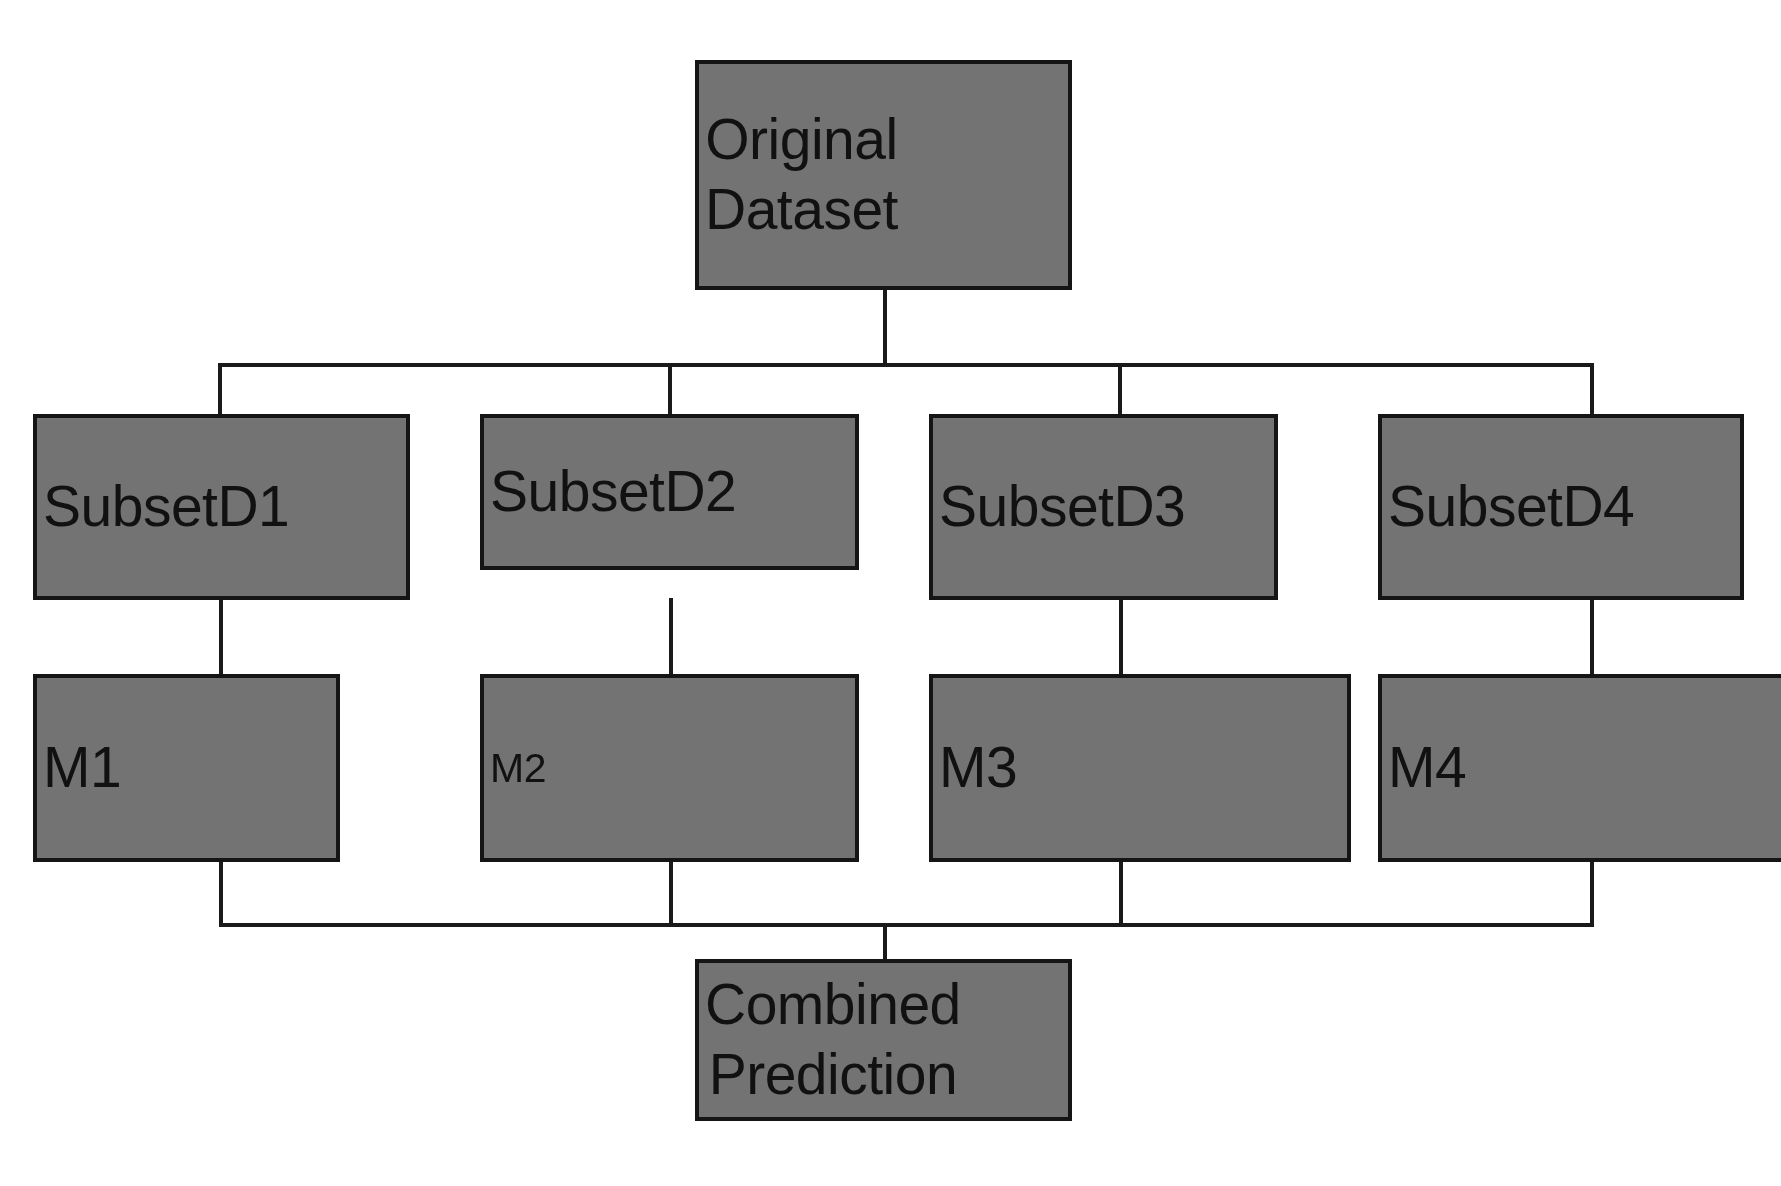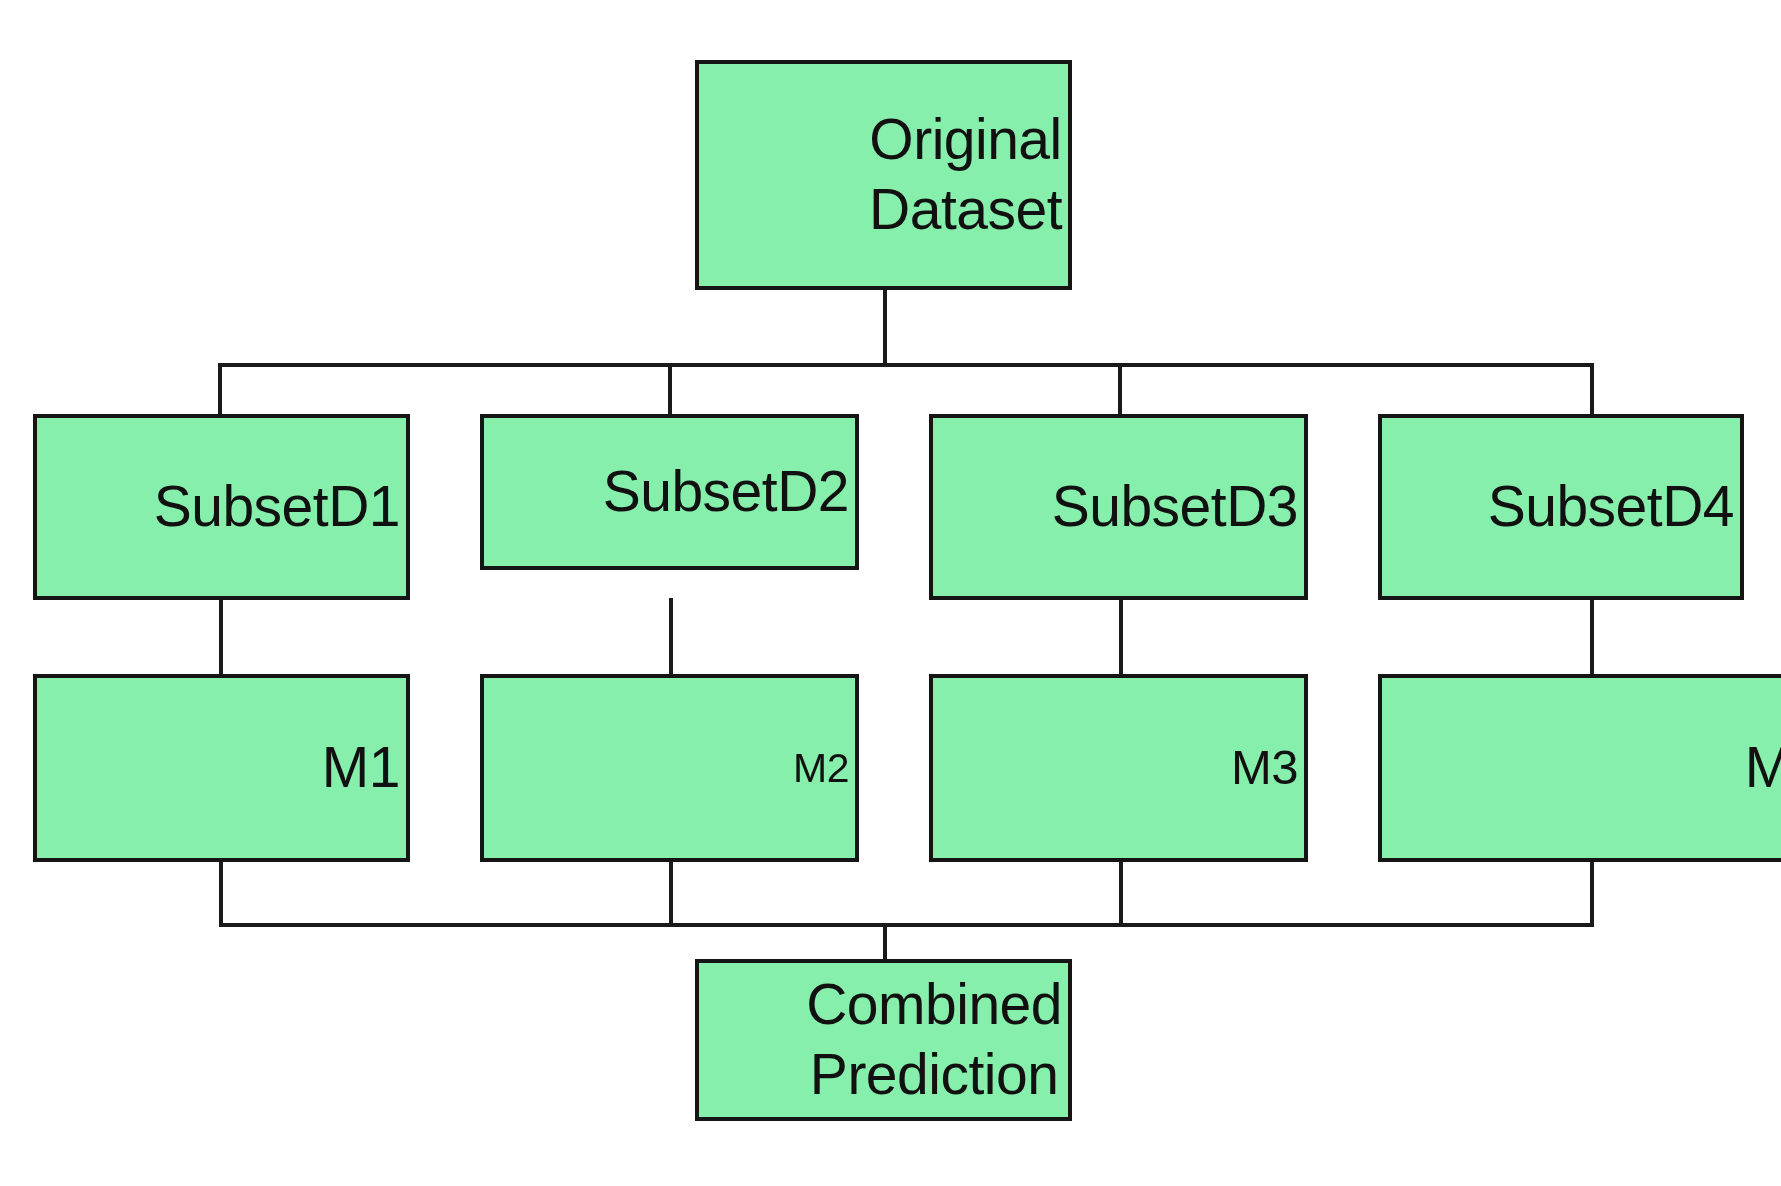--- a/index.html
+++ b/index.html
@@ -13,46 +13,46 @@
   #canvas {
     position: relative;
     width: 1781px;
     height: 1186px;
     background: #ffffff;
     overflow: hidden;
   }
   .node {
     position: absolute;
     box-sizing: border-box;
-    background: #86efac;
+    background: #737373;
     border: 4px solid #151515;
     display: flex;
     align-items: center;
-    justify-content: flex-end;
+    justify-content: flex-start;
     text-align: center;
     color: #111111;
     line-height: 1.22;
     letter-spacing: -0.5px;
     z-index: 3;
   }
   .node-label {
     display: block;
     white-space: pre-line;
     padding: 0 6px;
   }
 
   
   #node-original   { left: 695px;  top: 60px;  width: 377px; height: 230px; font-size: 57px; }
   #node-subset-0   { left: 33px;   top: 414px; width: 377px; height: 186px; font-size: 57px; }
   #node-subset-1   { left: 480px;  top: 414px; width: 379px; height: 156px; font-size: 57px; }
-  #node-subset-2   { left: 929px;  top: 414px; width: 379px; height: 186px; font-size: 57px; }
+  #node-subset-2   { left: 929px;  top: 414px; width: 349px; height: 186px; font-size: 57px; }
   #node-subset-3   { left: 1378px; top: 414px; width: 366px; height: 186px; font-size: 57px; }
-  #node-model-0    { left: 33px;   top: 674px; width: 377px; height: 188px; font-size: 57px; }
+  #node-model-0    { left: 33px;   top: 674px; width: 307px; height: 188px; font-size: 57px; }
   #node-model-1    { left: 480px;  top: 674px; width: 379px; height: 188px; font-size: 41px; }
-  #node-model-2    { left: 929px;  top: 674px; width: 379px; height: 188px; font-size: 49px; }
+  #node-model-2    { left: 929px;  top: 674px; width: 422px; height: 188px; font-size: 57px; }
   #node-model-3    { left: 1378px; top: 674px; width: 455px; height: 188px; font-size: 57px; }
   #node-combined   { left: 695px;  top: 959px; width: 377px; height: 162px; font-size: 57px; }
 
   
   .edge {
     position: absolute;
     background: #1a1a1a;
     z-index: 1;
   }
   .edge.h { height: 4px; }

